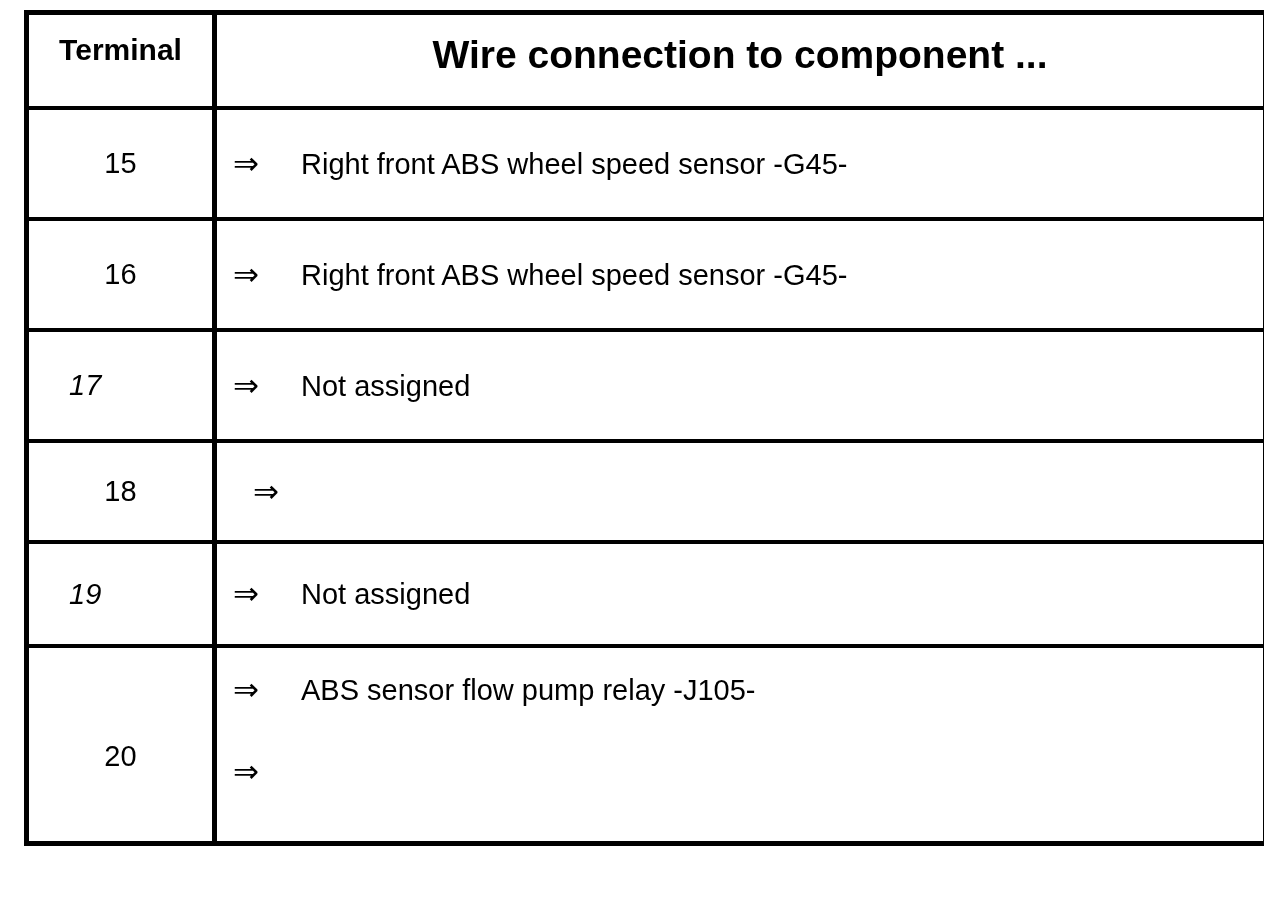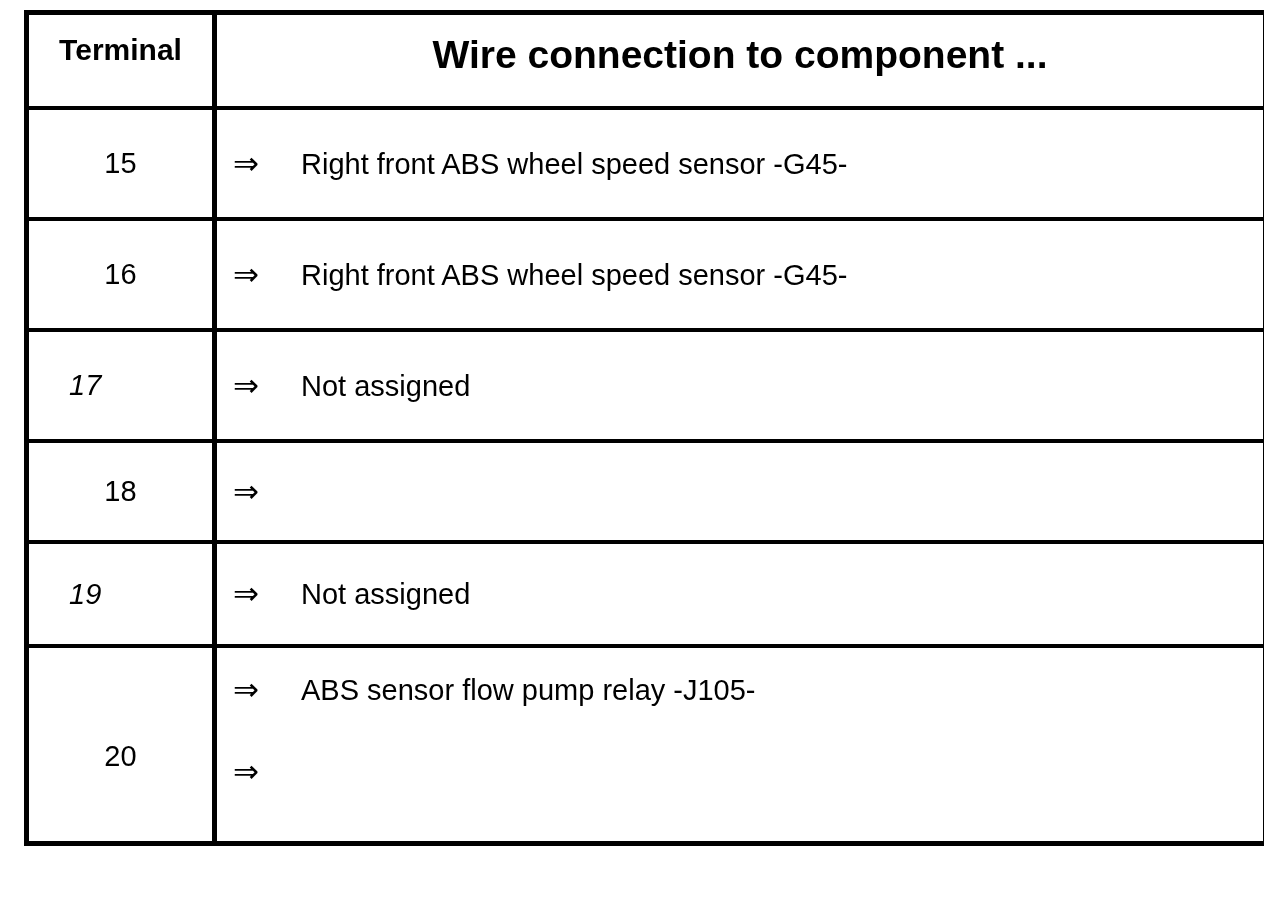--- a/index.html
+++ b/index.html
@@ -45,21 +45,21 @@
   .row-header .cell-conn {
     justify-content: flex-start;
     align-items: center;
     padding-top: 18px;
     font-weight: bold;
     font-size: 39px;
   }
   
   .row-body { font-size: 29px; }
   .r15, .r16, .r17 { height: 111px; }
-  .r18 { height: 101px; }
+  .r18 { height: 101px; gap: 20px; }
   .r19 { height: 104px; }
   .r20 { height: 193px; }
   .row-body .cell-terminal { align-items: center; }
   .term-center { justify-content: center; }
   .term-left { justify-content: flex-start; padding-left: 40px; font-style: italic; }
   .row-body .cell-conn { justify-content: center; }
   .entry {
     display: flex;
     align-items: baseline;
   }

